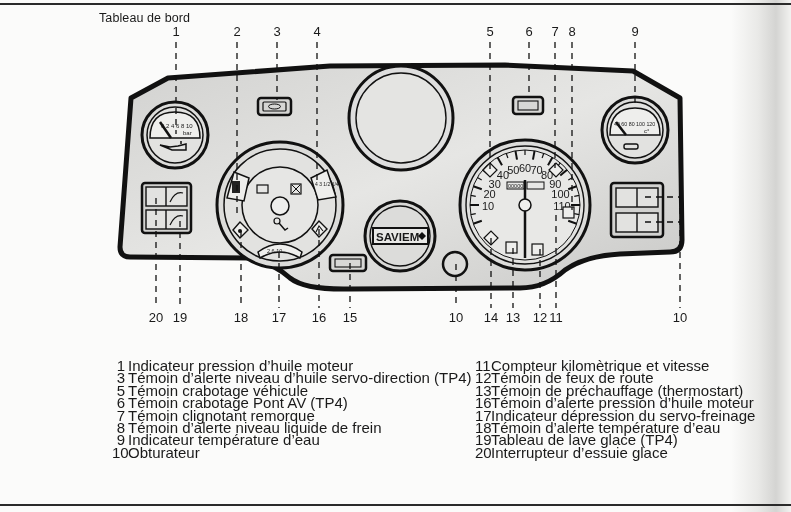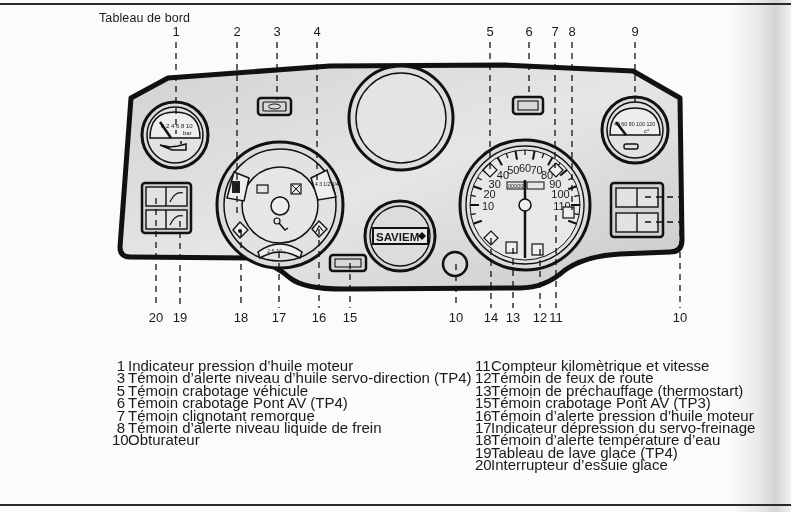--- a/index.html
+++ b/index.html
@@ -256,25 +256,25 @@
     </g>
 </svg>
 
 <div class="legend left" id="legend-left">
     <div class="row"><span class="num">1</span><span>Indicateur pression d’huile moteur</span></div>
     <div class="row"><span class="num">3</span><span>Témoin d’alerte niveau d’huile servo-direction (TP4)</span></div>
     <div class="row"><span class="num">5</span><span>Témoin crabotage véhicule</span></div>
     <div class="row"><span class="num">6</span><span>Témoin crabotage Pont AV (TP4)</span></div>
     <div class="row"><span class="num">7</span><span>Témoin clignotant remorque</span></div>
     <div class="row"><span class="num">8</span><span>Témoin d’alerte niveau liquide de frein</span></div>
+    <div class="row"><span class="num">9</span><span>Indicateur température d’eau</span></div>
     <div class="row"><span class="num">10</span><span>Obturateur</span></div>
   </div>
 <div class="legend right" id="legend-right">
     <div class="row"><span class="num">11</span><span>Compteur kilomètrique et vitesse</span></div>
     <div class="row"><span class="num">12</span><span>Témoin de feux de route</span></div>
     <div class="row"><span class="num">13</span><span>Témoin de préchauffage (thermostart)</span></div>
-    <div class="row"><span class="num">15</span><span>Témoin crabotage Pont AV (TP3)</span></div>
     <div class="row"><span class="num">16</span><span>Témoin d’alerte pression d’huile moteur</span></div>
     <div class="row"><span class="num">17</span><span>Indicateur dépression du servo-freinage</span></div>
     <div class="row"><span class="num">18</span><span>Témoin d’alerte température d’eau</span></div>
     <div class="row"><span class="num">19</span><span>Tableau de lave glace (TP4)</span></div>
     <div class="row"><span class="num">20</span><span>Interrupteur d’essuie glace</span></div>
   </div>
 
 </body></html>

